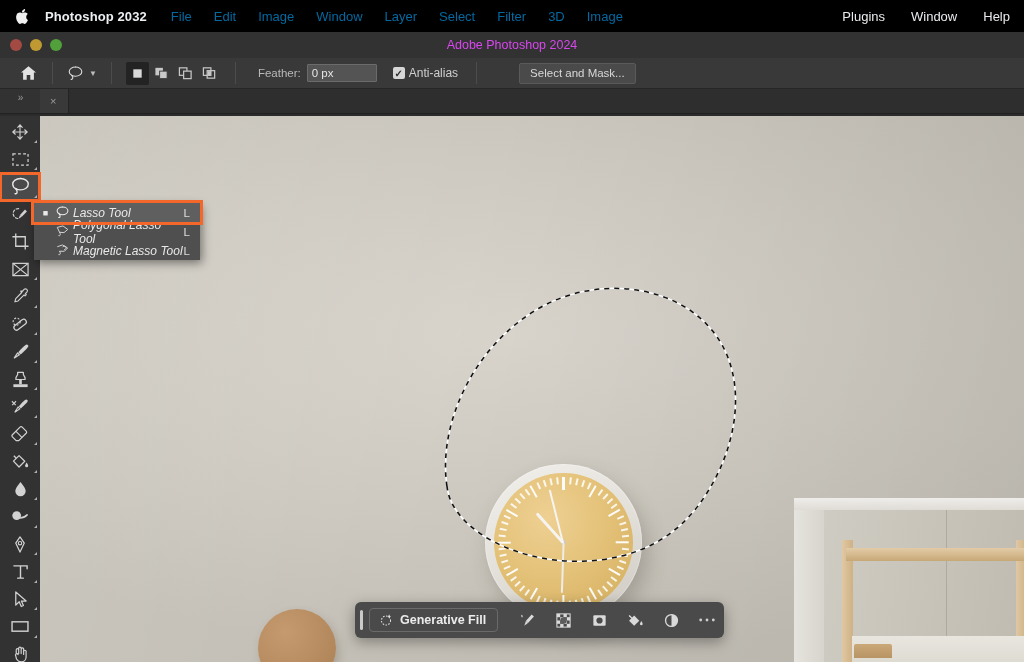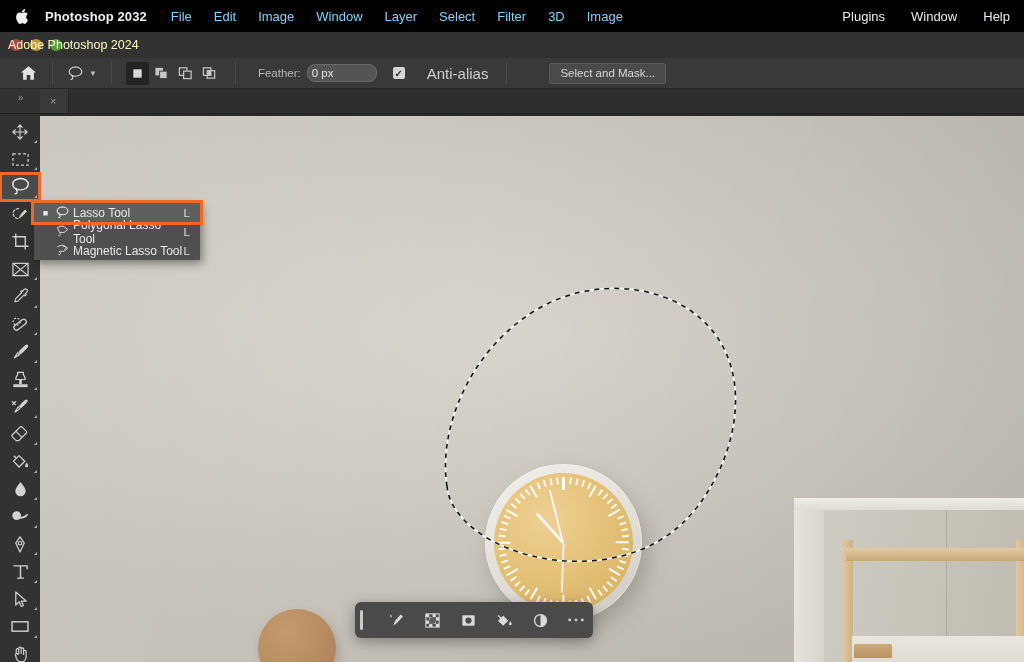--- a/index.html
+++ b/index.html
@@ -16,41 +16,41 @@
   .macbar {
     position: absolute; left: 0; top: 0; width: 1024px; height: 32px;
     background: #000; display: flex; align-items: center;
     padding: 0 14px; color: #eceff1; font-size: 13px;
   }
   .apple-logo {
     width: 15px; height: 18px; margin-right: 16px;
     display: flex; align-items: center; justify-content: center;
   }
   .macbar .app-name { font-weight: bold; font-size: 13px; margin-right: 24px; letter-spacing: .1px;}
-  .macbar .mitem { margin-right: 22px; font-size: 13px; color: #7dd3fc; white-space: nowrap; }
+  .macbar .mitem { margin-right: 22px; font-size: 13px; color: #0369a1; white-space: nowrap; }
   .macbar .spacer { flex: 1; }
   .macbar .ritem { margin-left: 26px; font-size: 13px; color: #e8eaed; }
 
   
   .pswin {
     position: absolute; left: 0; top: 32px; width: 1024px; height: 630px;
     background: #2b2b2b;
   }
   .titlebar {
     position: relative; height: 26px; width: 100%;
     background: #323232; display: flex; align-items: center;
   }
   .traffic { display: flex; gap: 8px; padding-left: 10px; }
   .dot { width: 12px; height: 12px; border-radius: 50%; }
   .dot.red { background: #a34a42; }
   .dot.yellow { background: #bf9a33; }
   .dot.green { background: #52a03c; }
   .win-title {
-    position: absolute; left: 0; right: 0; text-align: left;
-    font-size: 12.5px; color: #fef9c3; pointer-events: none; padding-left: 8px;
+    position: absolute; left: 0; right: 0; text-align: center;
+    font-size: 12.5px; color: #d946ef; pointer-events: none;
   }
 
   
   .optionsbar {
     position: relative; height: 31px; width: 100%;
     background: #393939; display: flex; align-items: center;
     border-bottom: 1px solid #262626;
     padding-left: 12px; gap: 0;
   }
   .ob-home { width: 32px; display: flex; align-items: center; justify-content: center; }
@@ -60,28 +60,28 @@
   .selmodes { display: flex; align-items: center; gap: 1px; margin-left: 6px; }
   .selmode {
     width: 23px; height: 23px; display: flex; align-items: center; justify-content: center;
     border-radius: 2px;
   }
   .selmode.active { background: #232323; }
   .ob-label { color: #b9b9b9; font-size: 11.5px; margin-left: 14px; }
   .feather-input {
     width: 70px; height: 18px; background: #545454; border: 1px solid #6b6b6b;
     color: #e6e6e6; font-size: 11.5px; line-height: 16px; padding-left: 4px;
-    margin-left: 6px; border-radius: 8px;
+    margin-left: 6px; border-radius: 1px;
   }
   .aa-check {
     width: 12px; height: 12px; background: #d6d6d6; border-radius: 2px;
     margin-left: 16px; display: flex; align-items: center; justify-content: center;
     color: #2b2b2b; font-size: 10px; font-weight: bold;
   }
-  .aa-label { color: #cfcfcf; font-size: 15px; margin-left: 22px; }
+  .aa-label { color: #cfcfcf; font-size: 12px; margin-left: 4px; }
   .sam-btn {
     margin-left: 34px; height: 21px; background: #4a4a4a; border: 1px solid #5a5a5a;
     color: #d8d8d8; font-size: 11.5px; display: flex; align-items: center;
     padding: 0 10px; border-radius: 2px;
   }
 
   
   .tabbar {
     position: relative; height: 25px; width: 100%; background: #2e2e2e;
     display: flex; align-items: stretch;
@@ -204,21 +204,21 @@
     background: #4f4f4f; box-shadow: 2px 3px 9px rgba(0,0,0,0.45); z-index: 20;
     padding: 0;
   }
   .fly-item {
     position: relative; height: 19px; display: flex; align-items: center;
     color: #e9e9e9; font-size: 12px; padding-left: 6px;
   }
   .fly-item.active { background: #5f5f5f; }
   .fly-bullet { width: 11px; font-size: 9px; color: #e9e9e9; display: flex; justify-content: center; }
   .fly-icon { width: 22px; display: flex; align-items: center; justify-content: center; }
-  .fly-label { flex: 1; }
+  .fly-label { flex: 1; font-style: italic; }
   .fly-key { padding-right: 10px; color: #dcdcdc; font-size: 11.5px; }
   .fly-highlight {
     position: absolute; left: 0; top: 0; width: 166px; height: 19px;
     border: 3px solid #f4672a; pointer-events: none; box-sizing: content-box;
     margin: -3px 0 0 -3px; z-index: 21;
   }
 
   
   .genbar {
     position: absolute; left: 355px; top: 570px; height: 36px;
@@ -640,20 +640,29 @@
         <span class="fly-label">Magnetic Lasso Tool</span>
         <span class="fly-key">L</span>
       </div>
     </div>
 
     <div class="genbar">
       <span class="gen-grip">
           <i></i>
         </span>
 
+      <span class="gen-fill-btn">
+        <span>
+          <svg width="14" height="14" viewBox="0 0 16 16">
+            <circle cx="8" cy="8.6" r="5.2" fill="none" stroke="#dcdcdc" stroke-width="1.2" stroke-dasharray="1.8 1.6"></circle>
+            <path d="M11.6 1.4 12.2 3.1 13.9 3.7 12.2 4.3 11.6 6 11 4.3 9.3 3.7 11 3.1z" fill="#f0f0f0"></path>
+          </svg>
+        </span>
+        <span>Generative Fill</span>
+      </span>
 
       <span class="gen-icons">
         <span class="gen-ic">
           <svg width="17" height="17" viewBox="0 0 18 18">
             <path d="M13.4 2.6 7.4 9.3l2.4 2.2 6-6.7z" fill="#dadada"></path>
             <path d="M7.4 9.3 5.6 14.6l4.2-3.1z" fill="#dadada"></path>
             <path d="M3 3.4c0 .6.1 1.2.3 1.7" fill="none" stroke="#dadada" stroke-width="1.2" stroke-linecap="round"></path>
           </svg>
         </span>
         <span class="gen-ic">

